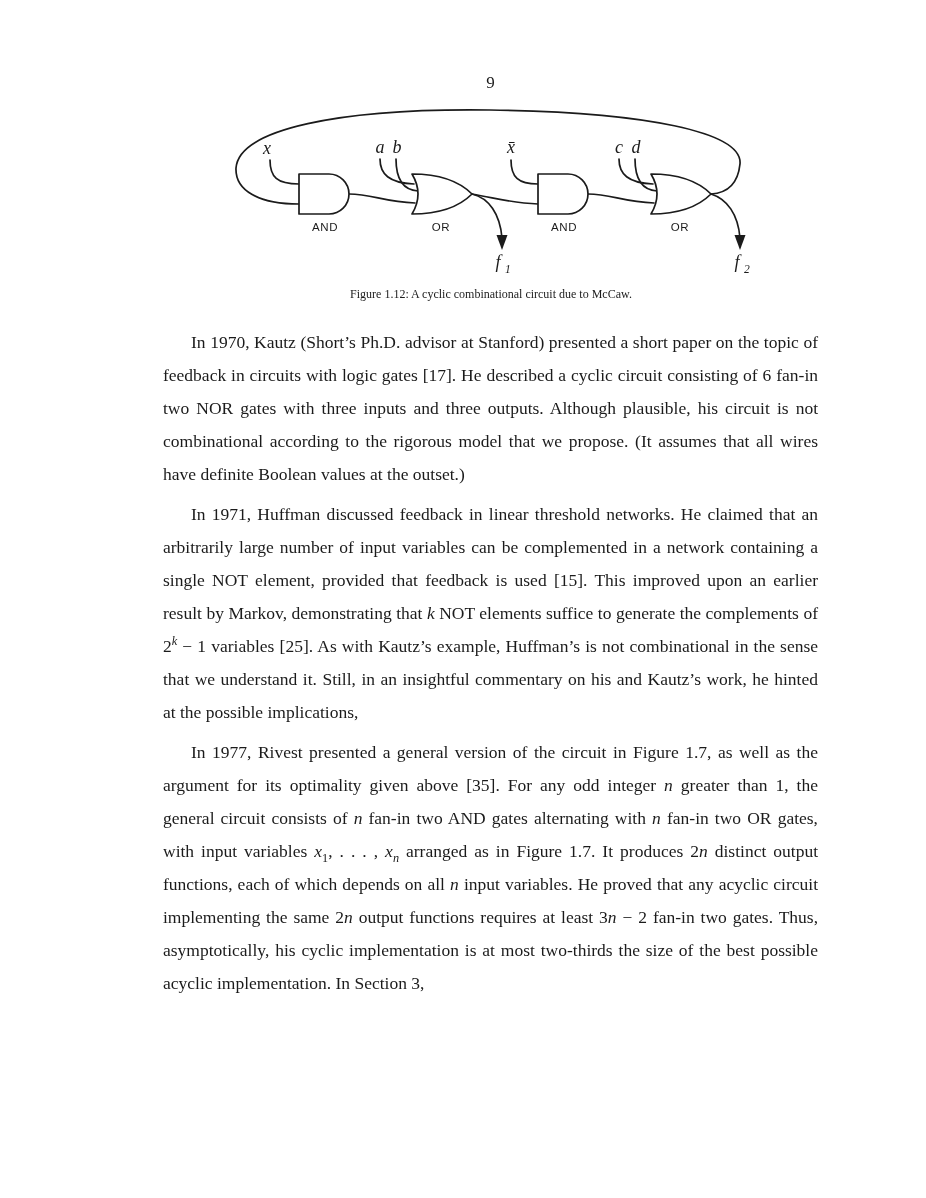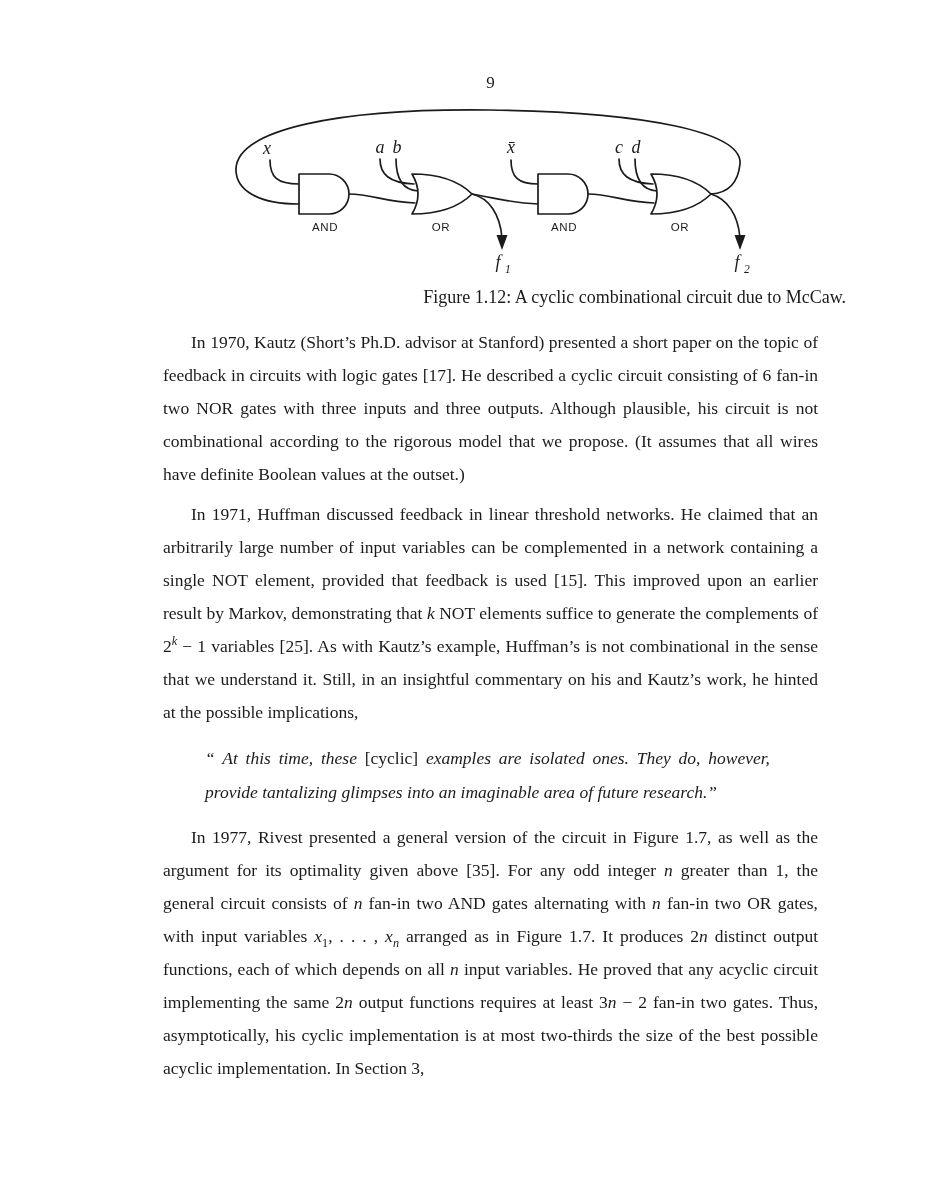--- a/index.html
+++ b/index.html
@@ -12,21 +12,21 @@
     overflow:hidden;
   }
   #page { position:absolute; inset:0; background:#ffffff; }
   #pageno {
     position:absolute; top:73px; left:163px; width:655px;
     text-align:center; font-size:17px;
   }
   #figure-svg { position:absolute; left:0; top:96px; }
   #caption {
     position:absolute; top:287px; left:136px; width:710px;
-    text-align:right; font-size:18px;
+    text-align:center; font-size:12px;
   }
   #body {
     position:absolute; top:326px; left:163px; width:655px;
     font-size:17.5px; line-height:33px; text-align:justify;
     text-justify: inter-word;
   }
   p.para { text-indent:28px; margin:0 0 7px 0; }
   .quote { margin:12px 0 12px 42px; width:565px; line-height:34px; }
   .it { font-style:italic; }
   sup { font-size:0.7em; line-height:0; font-style:inherit; }
@@ -90,17 +90,16 @@
     <text class="sublabel" x="505" y="273">1</text>
     <text class="varlabel" x="737" y="268" text-anchor="middle">f</text>
     <text class="sublabel" x="744" y="273">2</text>
   </svg>
 
   <div id="caption">Figure 1.12: A cyclic combinational circuit due to McCaw.</div>
 
   <div id="body">
     <p class="para"><span>In 1970, Kautz (Short’s Ph.D. advisor at Stanford) presented a short paper on the topic of feedback in circuits with logic gates [17]. He described a cyclic circuit consisting of 6 fan-in two NOR gates with three inputs and three outputs. Although plausible, his circuit is not combinational according to the rigorous model that we propose. (It assumes that all wires have definite Boolean values at the outset.)</span></p>
     <p class="para"><span>In 1971, Huffman discussed feedback in linear threshold networks. He claimed that an arbitrarily large number of input variables can be complemented in a network containing a single NOT element, provided that feedback is used [15]. This improved upon an earlier result by Markov, demonstrating that </span><span class="it">k</span><span> NOT elements suffice to generate the complements of 2</span><sup class="it">k</sup><span> − 1 variables [25]. As with Kautz’s example, Huffman’s is not combinational in the sense that we understand it. Still, in an insightful commentary on his and Kautz’s work, he hinted at the possible implications,</span></p>
-    <div class="quote"><span class="it">“ At this time, these </span><span>[cyclic]</span><span class="it"> examples are isolated ones. They do, however, provide tantalizing glimpses into an imaginable area of future research.”</span></div>
     <p class="para"><span>In 1977, Rivest presented a general version of the circuit in Figure 1.7, as well as the argument for its optimality given above [35]. For any odd integer </span><span class="it">n</span><span> greater than 1, the general circuit consists of </span><span class="it">n</span><span> fan-in two AND gates alternating with </span><span class="it">n</span><span> fan-in two OR gates, with input variables </span><span class="it">x</span><sub>1</sub><span>, . . . , </span><span class="it">x</span><sub class="it">n</sub><span> arranged as in Figure 1.7. It produces 2</span><span class="it">n</span><span> distinct output functions, each of which depends on all </span><span class="it">n</span><span> input variables. He proved that any acyclic circuit implementing the same 2</span><span class="it">n</span><span> output functions requires at least 3</span><span class="it">n</span><span> − 2 fan-in two gates. Thus, asymptotically, his cyclic implementation is at most two-thirds the size of the best possible acyclic implementation. In Section 3,</span></p>
   </div>
 
 </div>
 
 </body></html>

